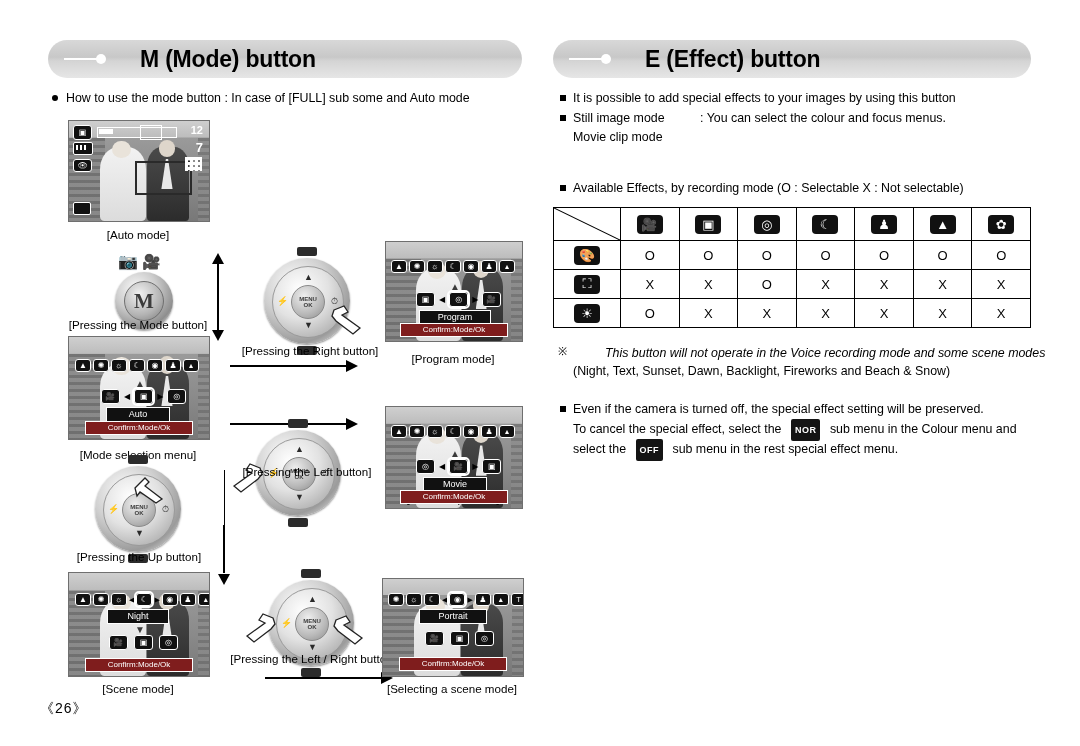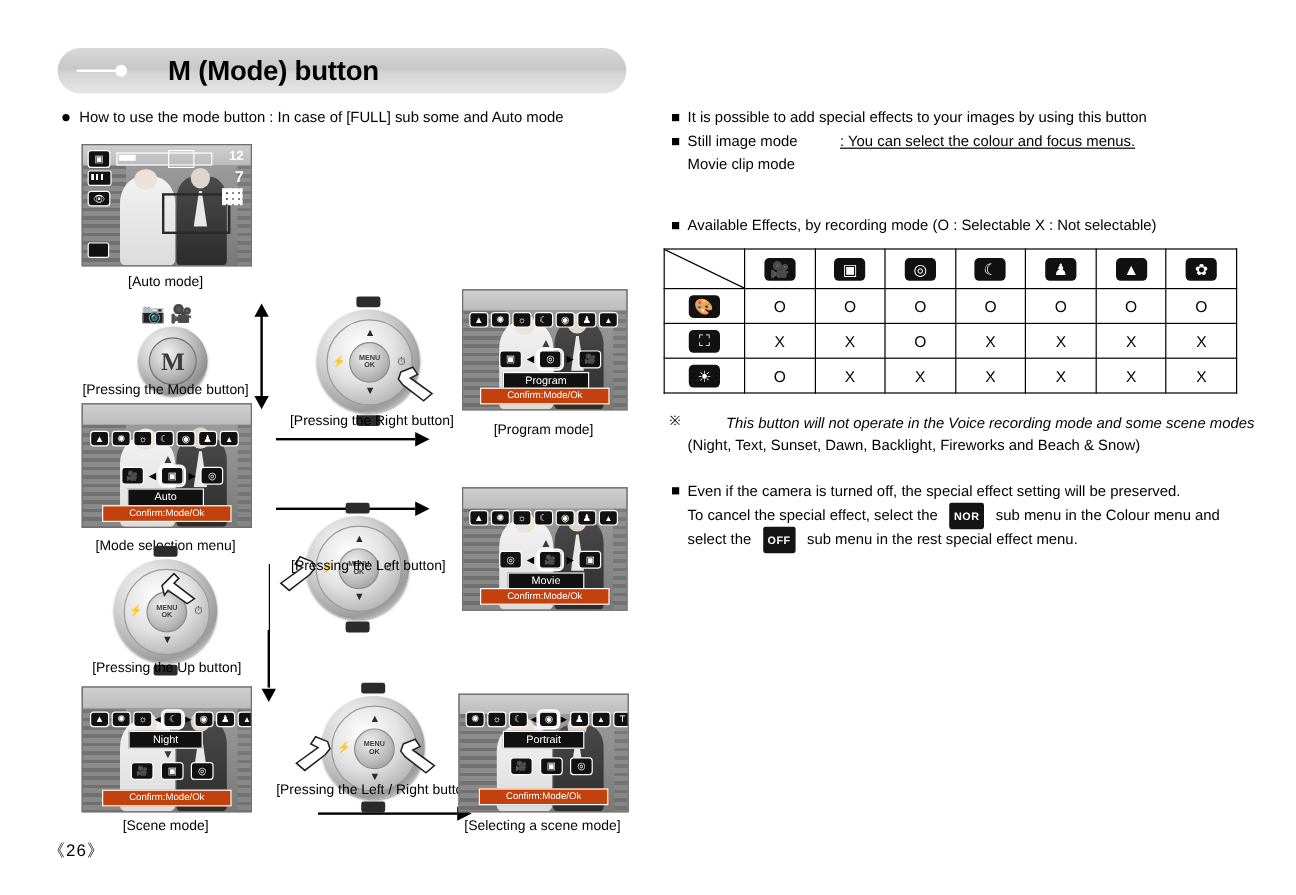--- a/index.html
+++ b/index.html
@@ -55,21 +55,21 @@
   .osd-row{position:absolute;display:flex;gap:2px;align-items:center;z-index:5;}
   .ico{display:inline-flex;align-items:center;justify-content:center;
     background:#111;color:#fff;border-radius:3px;border:1px solid #fff;
     font-size:8px;line-height:1;}
   .ico.sel{outline:2px solid #fff;}
   .ico-sm{width:14px;height:11px;}
   .ico-md{width:17px;height:13px;}
 
   .osd-label{position:absolute;background:#111;color:#fff;text-align:center;
     font-size:9px;line-height:13px;border:1px solid #fff;z-index:6;white-space:nowrap;}
-  .osd-confirm{position:absolute;background:#c2410c;color:#fff;text-align:center;
+  .osd-confirm{position:absolute;background:#7f1d1d;color:#fff;text-align:center;
     font-size:8px;line-height:12px;border:1px solid #fff;z-index:6;white-space:nowrap;}
   .osd-caret{position:absolute;z-index:6;color:#3a3a3a;font-size:10px;line-height:10px;}
 
   
   .st{position:absolute;z-index:6;}
   .st-cam{left:4px;top:4px;width:17px;height:13px;}
   .st-bat{left:4px;top:21px;width:18px;height:11px;background:#111;border:1px solid #fff;border-radius:2px;}
   .st-bat i{position:absolute;left:2px;top:2px;width:12px;height:5px;
     background:repeating-linear-gradient(to right,#fff 0 2px,#111 2px 4px);}
   .st-eye{left:4px;top:38px;width:17px;height:11px;}
@@ -464,27 +464,34 @@
     <div class="osd-label" style="left:36px;top:30px;width:66px;">Portrait</div>
     <div class="osd-row" style="left:42px;top:52px;gap:6px;">
       <span class="ico ico-md">🎥</span>
       <span class="ico ico-md">▣</span>
       <span class="ico ico-md">◎</span>
     </div>
     <div class="osd-confirm" style="left:16px;bottom:5px;width:106px;">Confirm:Mode/Ok</div>
   </div>
   <div class="cap" style="left:382px;top:682px;width:140px;">[Selecting a scene mode]</div>
 
+  <div class="sec-head" id="head-right">
+    <span class="bullet-line">
+        <i></i>
+        <b></b>
+      </span>
+    <h2>E (Effect) button</h2>
+  </div>
 
   <div class="bul-sq" style="left:560px;top:95px;"></div>
   <div class="t" style="left:573px;top:89px;">It is possible to add special effects to your images by using this button</div>
 
   <div class="bul-sq" style="left:560px;top:115px;"></div>
   <div class="t" style="left:573px;top:109px;">Still image mode</div>
-  <div class="t" style="left:700px;top:109px;text-decoration:underline;">: You can select the colour and focus menus.</div>
+  <div class="t" style="left:700px;top:109px;">: You can select the colour and focus menus.</div>
 
   <div class="t" style="left:573px;top:128px;">Movie clip mode</div>
 
   <div class="bul-sq" style="left:560px;top:185px;"></div>
   <div class="t" style="left:573px;top:179px;">Available Effects, by recording mode (O : Selectable X : Not selectable)</div>
 
   <table id="fx-table">
     <tbody>
         <tr class="hdr">
       <td class="corner">

